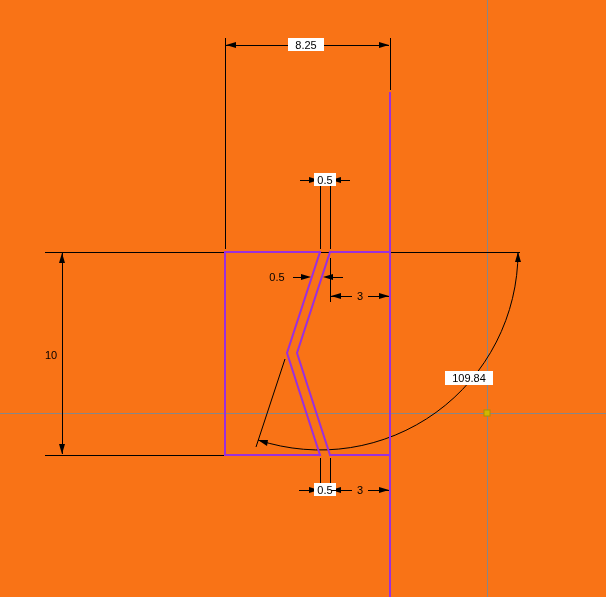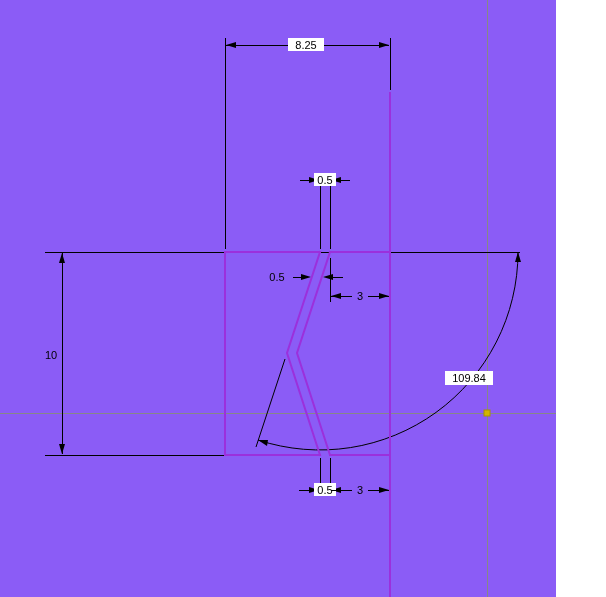--- a/index.html
+++ b/index.html
@@ -1,16 +1,16 @@
 <!DOCTYPE html>
 <html><head>
 <meta charset="utf-8">
 <style>
   html,body{margin:0;padding:0;background:#ffffff;}
-  .stage{position:relative;width:556px;height:597px;background:#8b5cf6;overflow:hidden;}
+  .stage{position:relative;width:606px;height:597px;background:#f97316;overflow:hidden;}
   svg{display:block;}
   .axis{stroke:#878787;stroke-width:1;shape-rendering:crispEdges;}
   .dims line{stroke:#000000;stroke-width:1;shape-rendering:crispEdges;}
   .dims .diag{shape-rendering:auto;}
   .dims path{stroke:#000000;stroke-width:1;fill:none;}
   .dims polygon{fill:#000000;stroke:none;}
   .dims .txtbg{fill:#ffffff;stroke:none;}
   .dims text{fill:#000000;font:11px "Liberation Sans","DejaVu Sans",sans-serif;text-anchor:middle;}
   .sketch path{stroke:#9b30dc;stroke-width:2;fill:none;stroke-linecap:square;}
   .origin-pt{fill:#d2b500;stroke:#a89200;stroke-width:1;}

